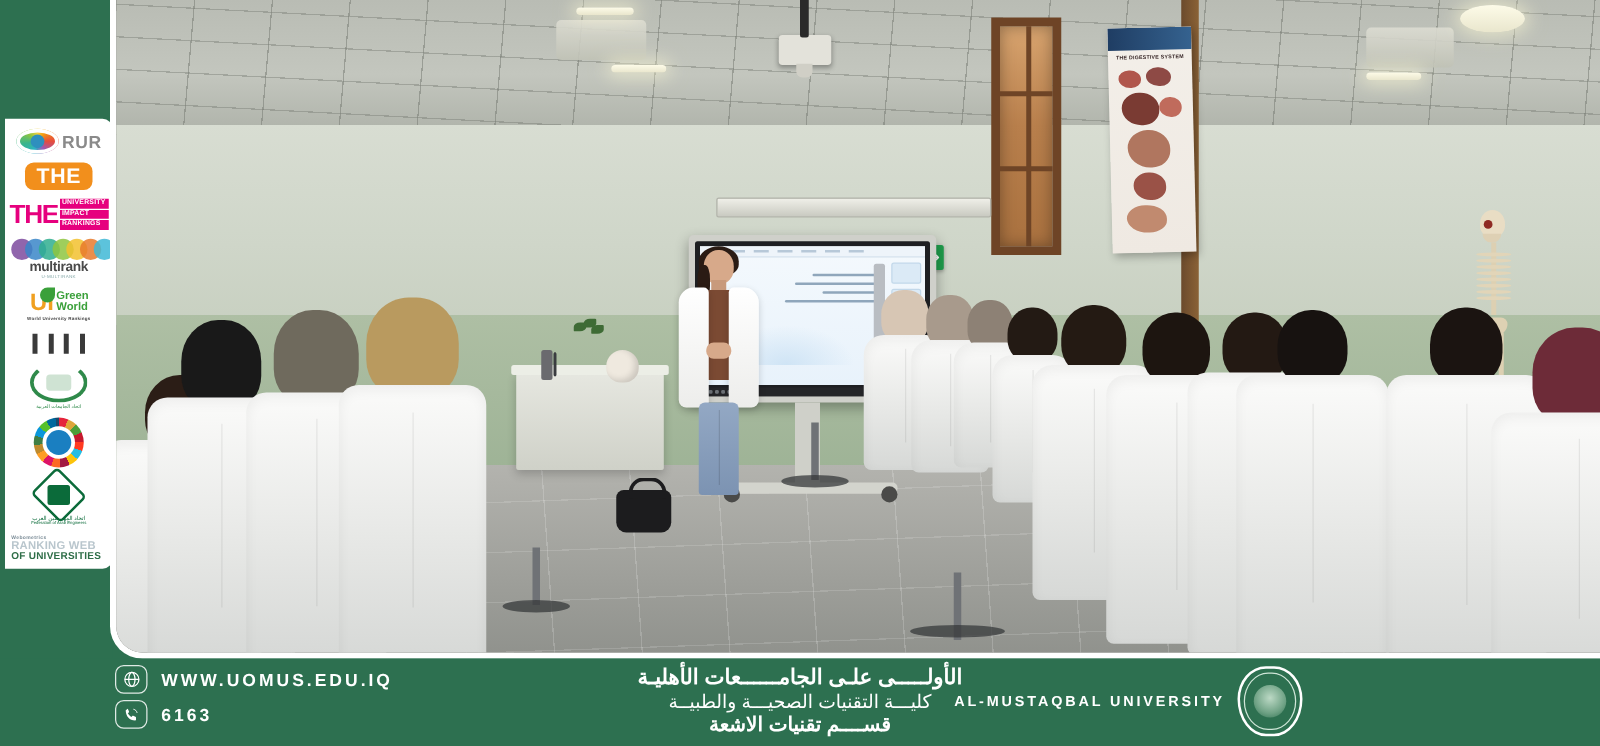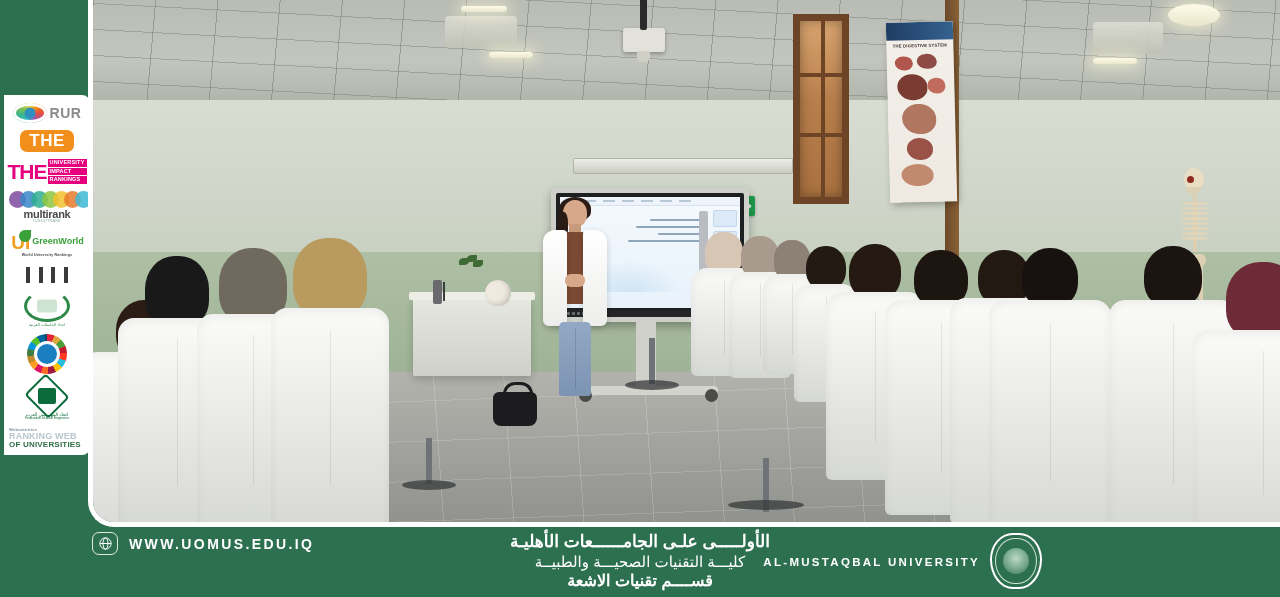--- a/index.html
+++ b/index.html
@@ -95,21 +95,21 @@
   }
   .ugm-mark .u {
     position: absolute; bottom: 0; left: 1px;
     font-size: 19px; font-weight: bold; color: #f0a020; line-height: 1;
   }
   .ugm-mark .leaf {
     position: absolute; top: 0; right: -1px;
     width: 12px; height: 12px; border-radius: 50% 0 50% 50%;
     background: #3aa03a;
   }
-  .ugm-txt { display: flex; flex-direction: row; align-items: flex-start; }
+  .ugm-txt { display: flex; flex-direction: column; align-items: flex-start; }
   .ugm-txt .g { font-size: 9px; color: #3aa03a; font-weight: bold; line-height: 1; }
   .ugm-txt .m { font-size: 9px; color: #3aa03a; font-weight: bold; line-height: 1; }
   .ugm-foot { font-size: 3.6px; color: #444; font-weight: bold; margin-top: 2px; letter-spacing: .2px; }
 
   
   .temple { width: 48px; }
   .temple .roof { height: 3px; background: #3a3a3a; border-radius: 1px; }
   .temple .cols { display: flex; justify-content: space-between; padding: 0 3px; margin-top: 2px; }
   .temple .cols i { display: block; width: 4px; height: 16px; background: #3a3a3a; }
   .temple .base { height: 4px; background: #3a3a3a; margin-top: 2px; border-radius: 1px; }
@@ -886,20 +886,29 @@
       <div class="contact-row">
         <span class="cicon">
           <svg width="15" height="15" viewBox="0 0 24 24" fill="none" stroke="#ffffff" stroke-width="1.6">
             <circle cx="12" cy="12" r="9"></circle>
             <ellipse cx="12" cy="12" rx="4" ry="9"></ellipse>
             <line x1="3" y1="12" x2="21" y2="12"></line>
           </svg>
         </span>
         <span class="ctext">WWW.UOMUS.EDU.IQ</span>
       </div>
+      <div class="contact-row">
+        <span class="cicon">
+          <svg width="14" height="14" viewBox="0 0 24 24" fill="#ffffff">
+            <path d="M6.6 3.5c.5 0 .9.3 1.1.8l1.2 3c.2.5.1 1-.3 1.3L7.3 9.7c1 2.1 2.9 4 5 5l1.1-1.3c.3-.4.9-.5 1.3-.3l3 1.2c.5.2.8.6.8 1.1v3c0 .7-.6 1.3-1.3 1.2C9.6 19 5 14.4 4.4 6.1c0-.7.5-1.3 1.2-1.3z"></path>
+            <path d="M15.5 4.2c2.2.5 3.9 2.2 4.4 4.4" stroke="#ffffff" stroke-width="1.3" fill="none" stroke-linecap="round"></path>
+          </svg>
+        </span>
+        <span class="ctext">6163</span>
+      </div>
     </div>
 
     <div class="center-ar">
       <div class="ar1">الأولـــــى علـى الجامــــــعات الأهليـة</div>
       <div class="ar2">كليـــة التقنيات الصحيـــة والطبيــة</div>
       <div class="ar3">قســــم تقنيات الاشعة</div>
     </div>
 
     <div class="brand">
       <div class="brand-text">

